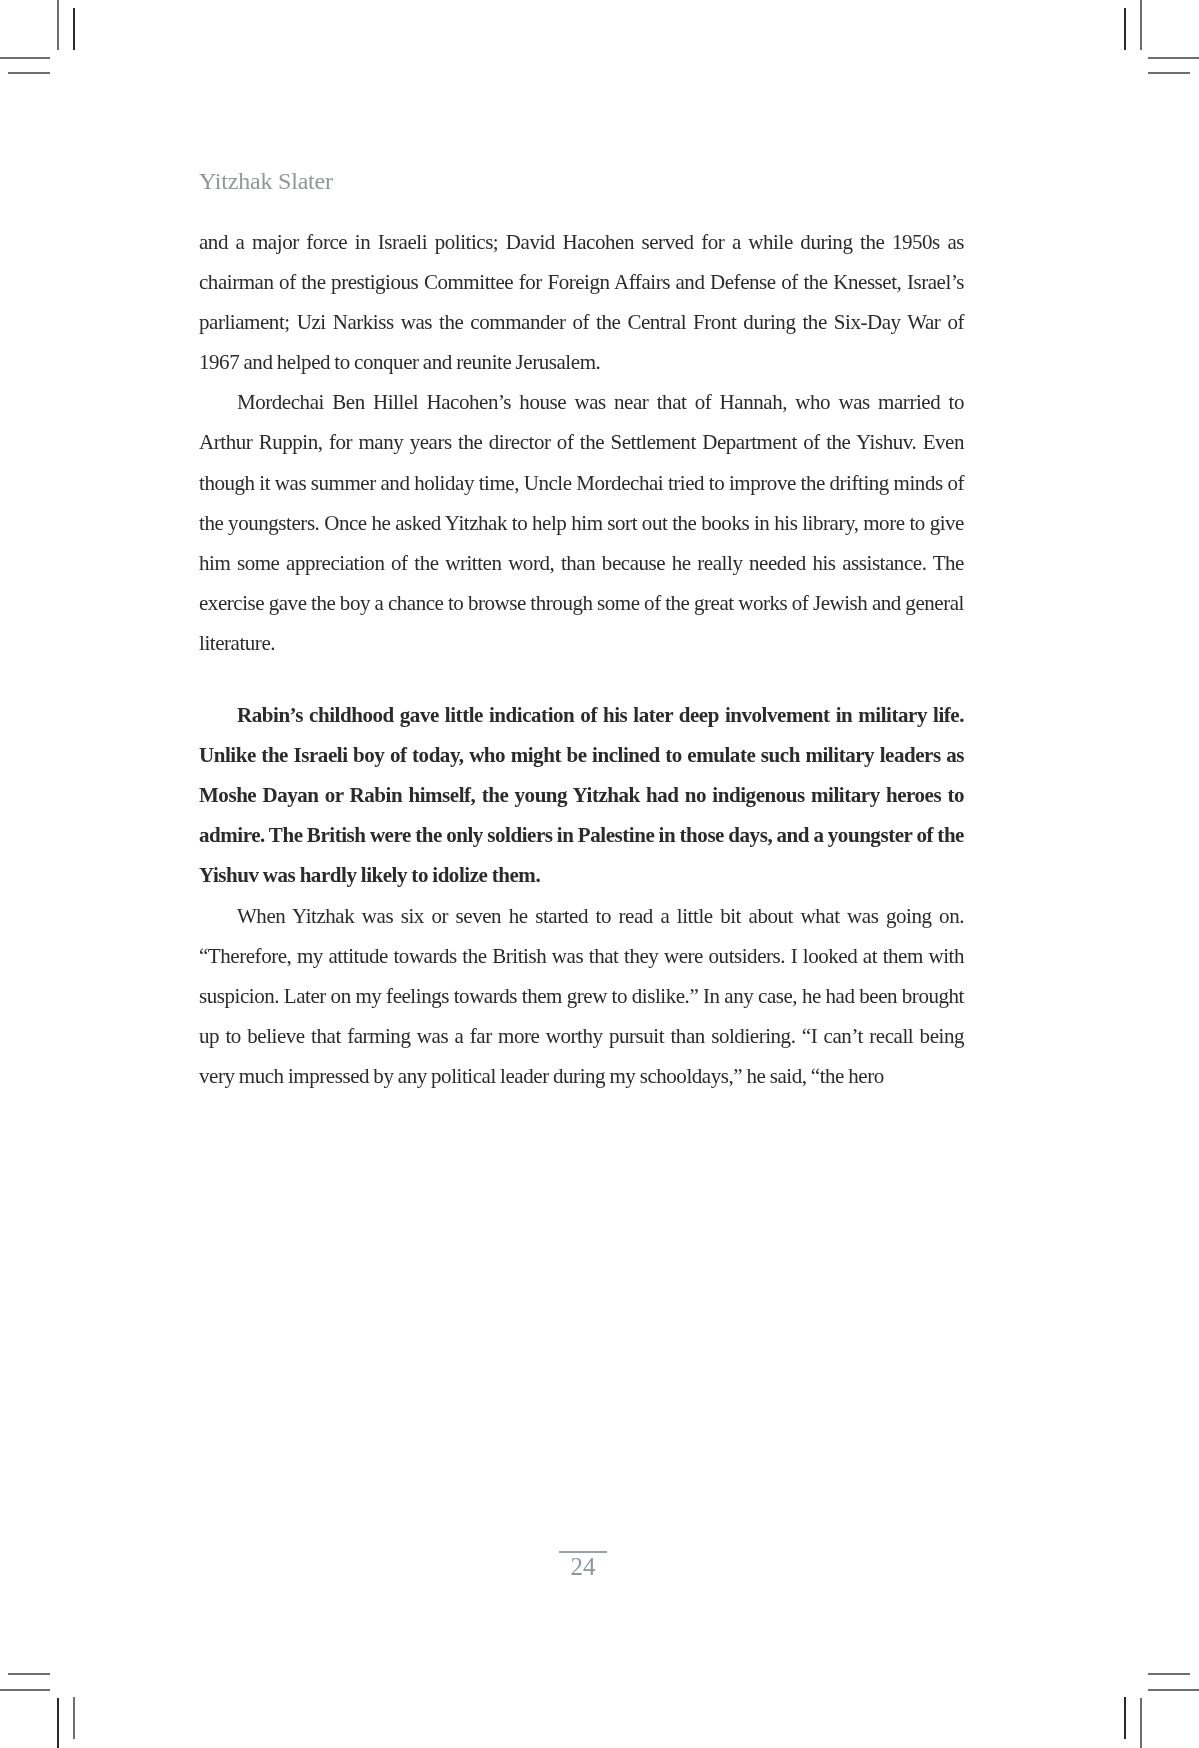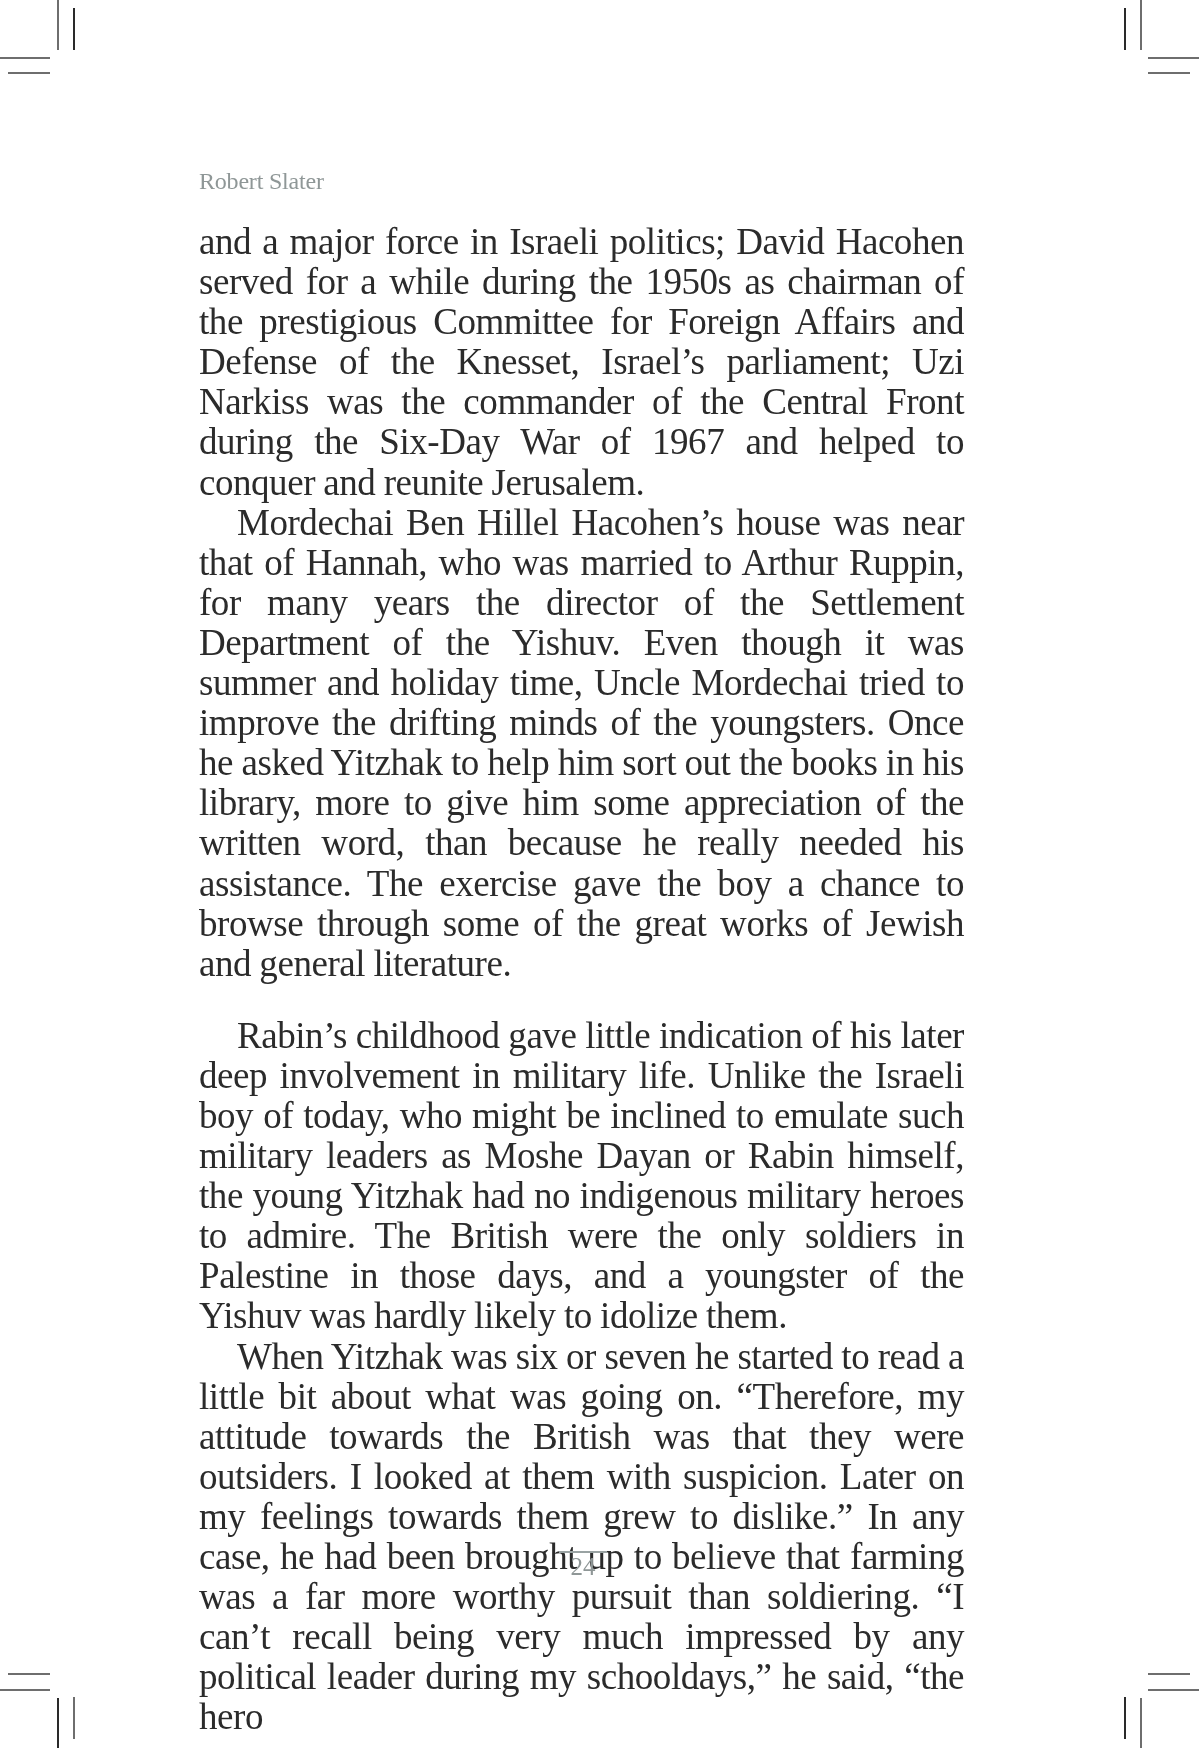--- a/index.html
+++ b/index.html
@@ -30,33 +30,33 @@
       line-height: 30px;
       color: #8f9797;
       letter-spacing: -0.2px;
     }
     .body-text {
       position: absolute;
       left: 199px;
       top: 222px;
       width: 765px;
       color: #2b2b2b;
-      font-size: 37px;
+      font-size: 21px;
       line-height: 40.1px;
       text-align: justify;
       letter-spacing: -0.45px;
       word-spacing: -0.5px;
     }
     .body-text p {
       margin: 0;
       text-indent: 38px;
       hyphens: none;
     }
     .body-text p.no-indent { text-indent: 0; }
-    .body-text p.section-start { margin-top: 32px; }
+    .body-text p.section-start { margin-top: 32px; font-weight: bold; }
 
     .page-number-rule {
       position: absolute;
       left: 559px;
       top: 1551px;
       width: 48px;
       height: 2px;
       background: #9aa3a3;
     }
     .page-number {
@@ -86,21 +86,21 @@
 <div class="crop h" style="left:8px;top:1673px;width:42px;"></div>
 <div class="crop h" style="left:0;top:1689px;width:50px;"></div>
 <div class="crop v dark" style="left:57px;top:1698px;height:50px;"></div>
 <div class="crop v" style="left:73px;top:1697px;height:42px;"></div>
 
 <div class="crop h" style="left:1148px;top:1673px;width:42px;"></div>
 <div class="crop h" style="left:1148px;top:1689px;width:51px;"></div>
 <div class="crop v dark" style="left:1124px;top:1697px;height:42px;"></div>
 <div class="crop v" style="left:1140px;top:1698px;height:50px;"></div>
 
-<div class="running-head">Robert Slater</div>
+<div class="running-head">Yitzhak Slater</div>
 
 <div class="body-text">
   <p class="no-indent">and a major force in Israeli politics; David Hacohen served for a while during the 1950s as chairman of the prestigious Committee for Foreign Affairs and Defense of the Knesset, Israel’s parliament; Uzi Narkiss was the commander of the Central Front during the Six-Day War of 1967 and helped to conquer and reunite Jerusalem.</p>
   <p>Mordechai Ben Hillel Hacohen’s house was near that of Hannah, who was married to Arthur Ruppin, for many years the director of the Settlement Department of the Yishuv. Even though it was summer and holiday time, Uncle Mordechai tried to improve the drifting minds of the youngsters. Once he asked Yitzhak to help him sort out the books in his library, more to give him some appreciation of the written word, than because he really needed his assistance. The exercise gave the boy a chance to browse through some of the great works of Jewish and general literature.</p>
   <p class="section-start">Rabin’s childhood gave little indication of his later deep involvement in military life. Unlike the Israeli boy of today, who might be inclined to emulate such military leaders as Moshe Dayan or Rabin himself, the young Yitzhak had no indigenous military heroes to admire. The British were the only soldiers in Palestine in those days, and a youngster of the Yishuv was hardly likely to idolize them.</p>
   <p>When Yitzhak was six or seven he started to read a little bit about what was going on. “Therefore, my attitude towards the British was that they were outsiders. I looked at them with suspicion. Later on my feelings towards them grew to dislike.” In any case, he had been brought up to believe that farming was a far more worthy pursuit than soldiering. “I can’t recall being very much impressed by any political leader during my schooldays,” he said, “the hero</p>
 </div>
 
 <div class="page-number-rule"></div>
 <div class="page-number">24</div>

